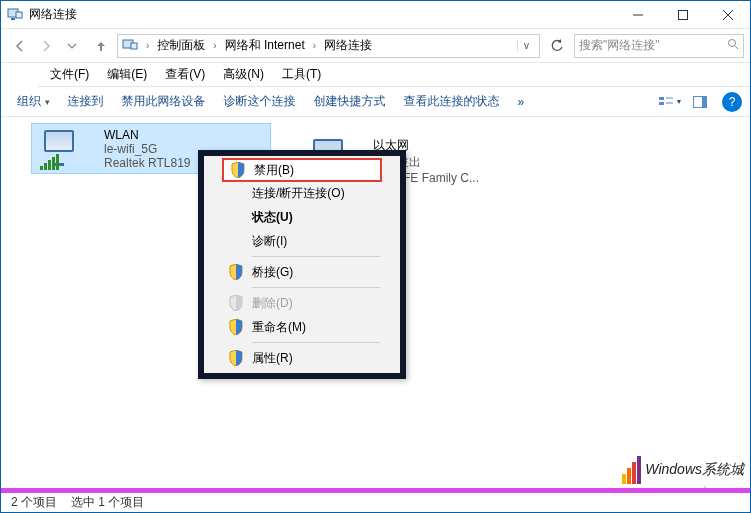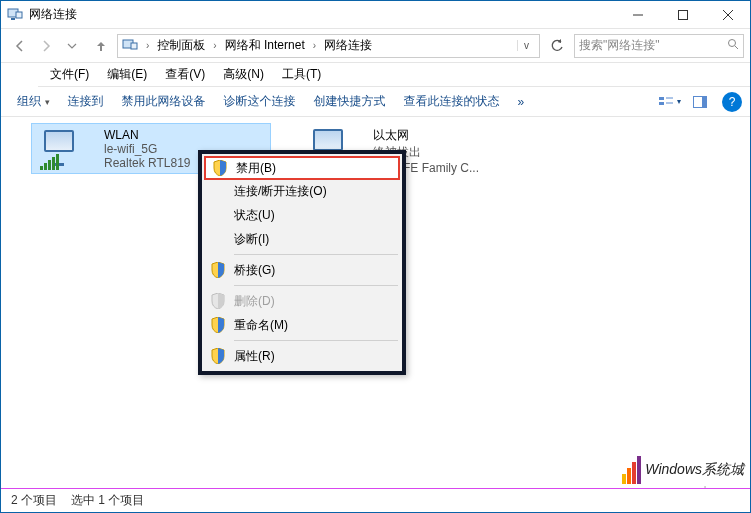--- a/index.html
+++ b/index.html
@@ -57,31 +57,31 @@
   .net-icon .bars span:nth-child(3){height:10px;}
   .net-icon .bars span:nth-child(4){height:13px;}
   .net-icon .bars span:nth-child(5){height:16px;}
   .net-icon .redx { position:absolute; bottom:0; right:0; width:14px; height:14px; border-radius:50%; background:#d9534f; color:#fff; font-size:10px; display:flex; align-items:center; justify-content:center; }
 
   .net-text .name { color:#000; }
   .net-text .line2 { color:#555; }
   .net-text .line3 { color:#555; }
 
   
-  .ctxmenu { position:absolute; top:149px; left:197px; width:208px; background:#f2f2f2; border:4px solid #0f172a; box-shadow:2px 2px 6px rgba(0,0,0,0.25); padding:3px 2px; font-size:12px; }
+  .ctxmenu { position:absolute; top:149px; left:197px; width:208px; background:#f2f2f2; border:6px solid #0f172a; box-shadow:2px 2px 6px rgba(0,0,0,0.25); padding:3px 18px; font-size:12px; }
   .ctxitem { height:24px; display:flex; align-items:center; padding:0 8px 0 30px; position:relative; }
-  .ctxitem.bold { font-weight:normal; }
+  .ctxitem.bold { font-weight:bold; }
   .ctxitem.disabled { color:#a0a0a0; }
   .ctxitem.highlight { border:2px solid #e43d30; margin:-1px 0px; background:#fff; z-index:2; }
   .ctxsep { height:1px; background:#d0d0d0; margin:3px 2px 3px 30px; }
   .shield { position:absolute; left:7px; width:14px; height:16px; }
   .shield svg { width:14px; height:16px; }
 
   
-  .statusbar { height:24px; border-top:1px solid #d946ef; display:flex; align-items:center; padding:2px 10px; gap:14px; font-size:12px; color:#333; }
+  .statusbar { height:24px; border-top:5px solid #d946ef; display:flex; align-items:center; padding:2px 10px; gap:14px; font-size:12px; color:#333; }
 
   
   .watermark { position:absolute; right:6px; bottom:4px; display:flex; align-items:center; gap:4px; }
   .watermark .bars { display:flex; gap:1px; align-items:flex-end; }
   .watermark .bars span { width:4px; }
   .watermark .txt { font-size:14px; font-weight:normal; font-style:italic; color:#222;text-align:right; }
   .watermark .sub { position:absolute; right:2px; bottom:-12px; font-size:10px; color:#aaa; }
 </style>
 </head>
 <body>
@@ -231,21 +231,21 @@
             <span></span>
           </div>
       </div>
       <div class="net-text">
         <div class="name">WLAN</div>
         <div class="line2">le-wifi_5G</div>
         <div class="line3">Realtek RTL819</div>
       </div>
     </div>
 
-    <div class="net-item" style="top:6px; left:300px;">
+    <div class="net-item" style="top:16px; left:300px;">
       <div class="net-icon">
         <div class="monitor"></div>
           <div class="stand"></div>
         <div class="redx">✕</div>
       </div>
       <div class="net-text">
         <div class="name">以太网</div>
         <div class="line2">络被拔出</div>
         <div class="line3">PCIe FE Family C...</div>
       </div>

